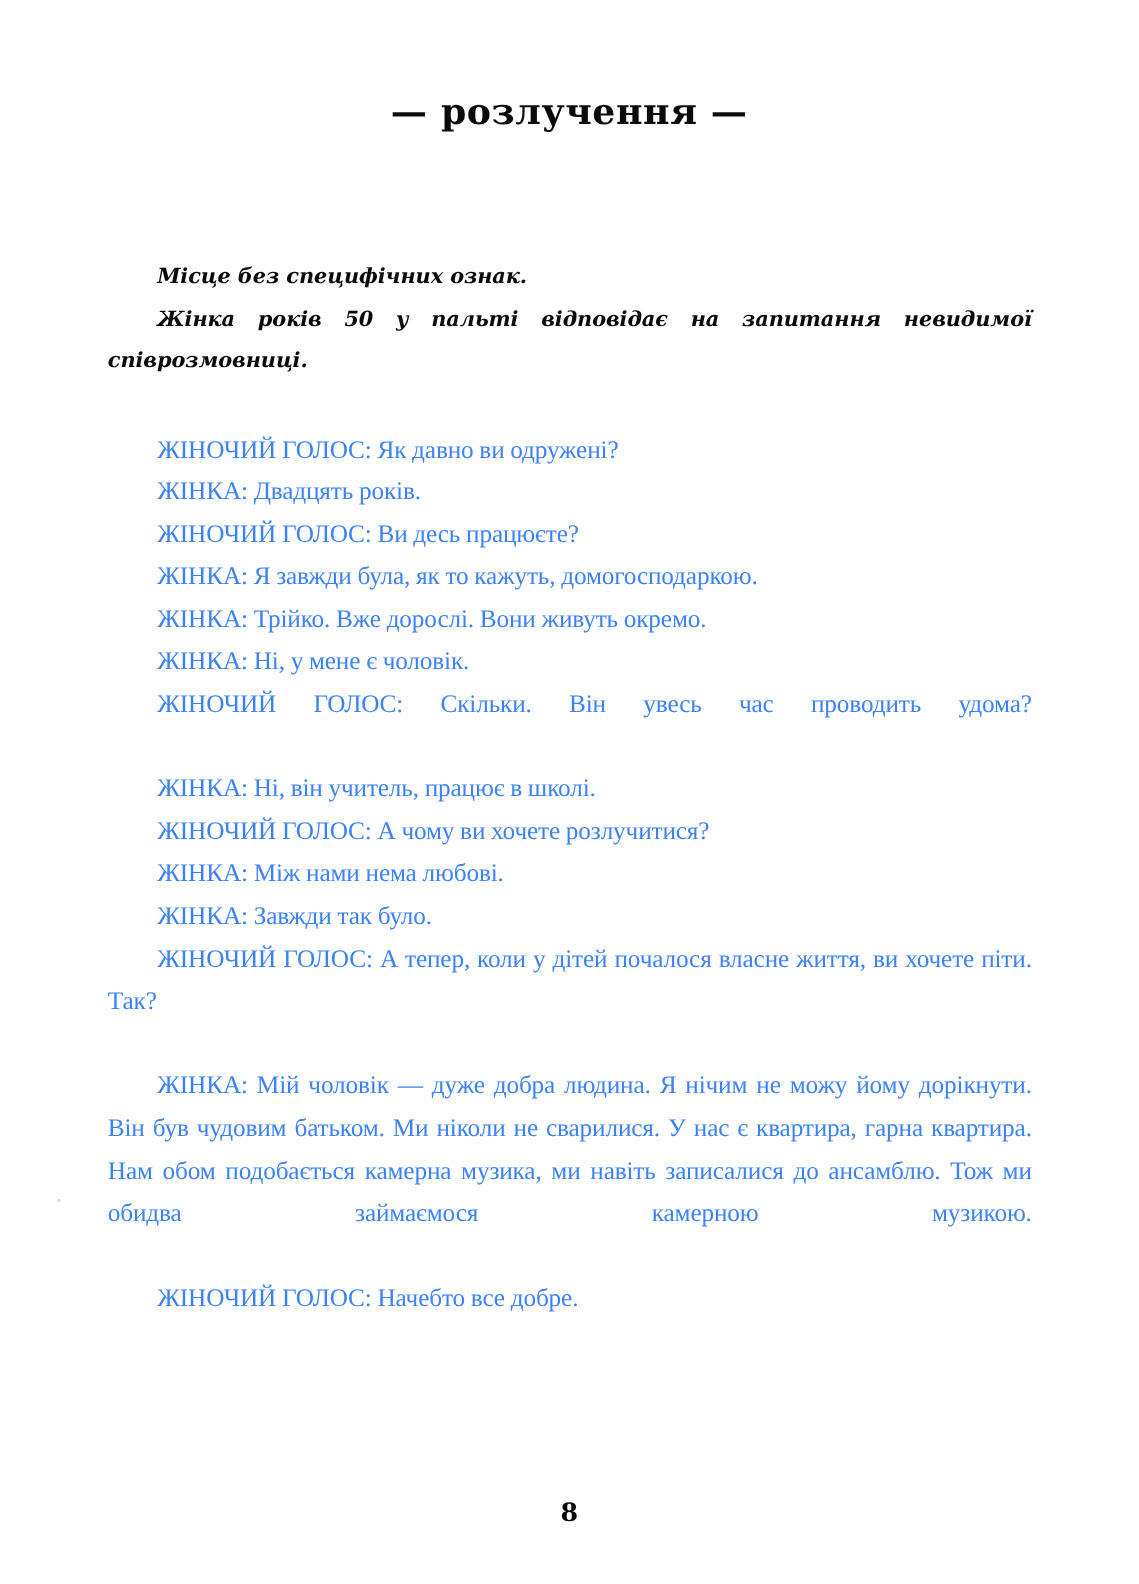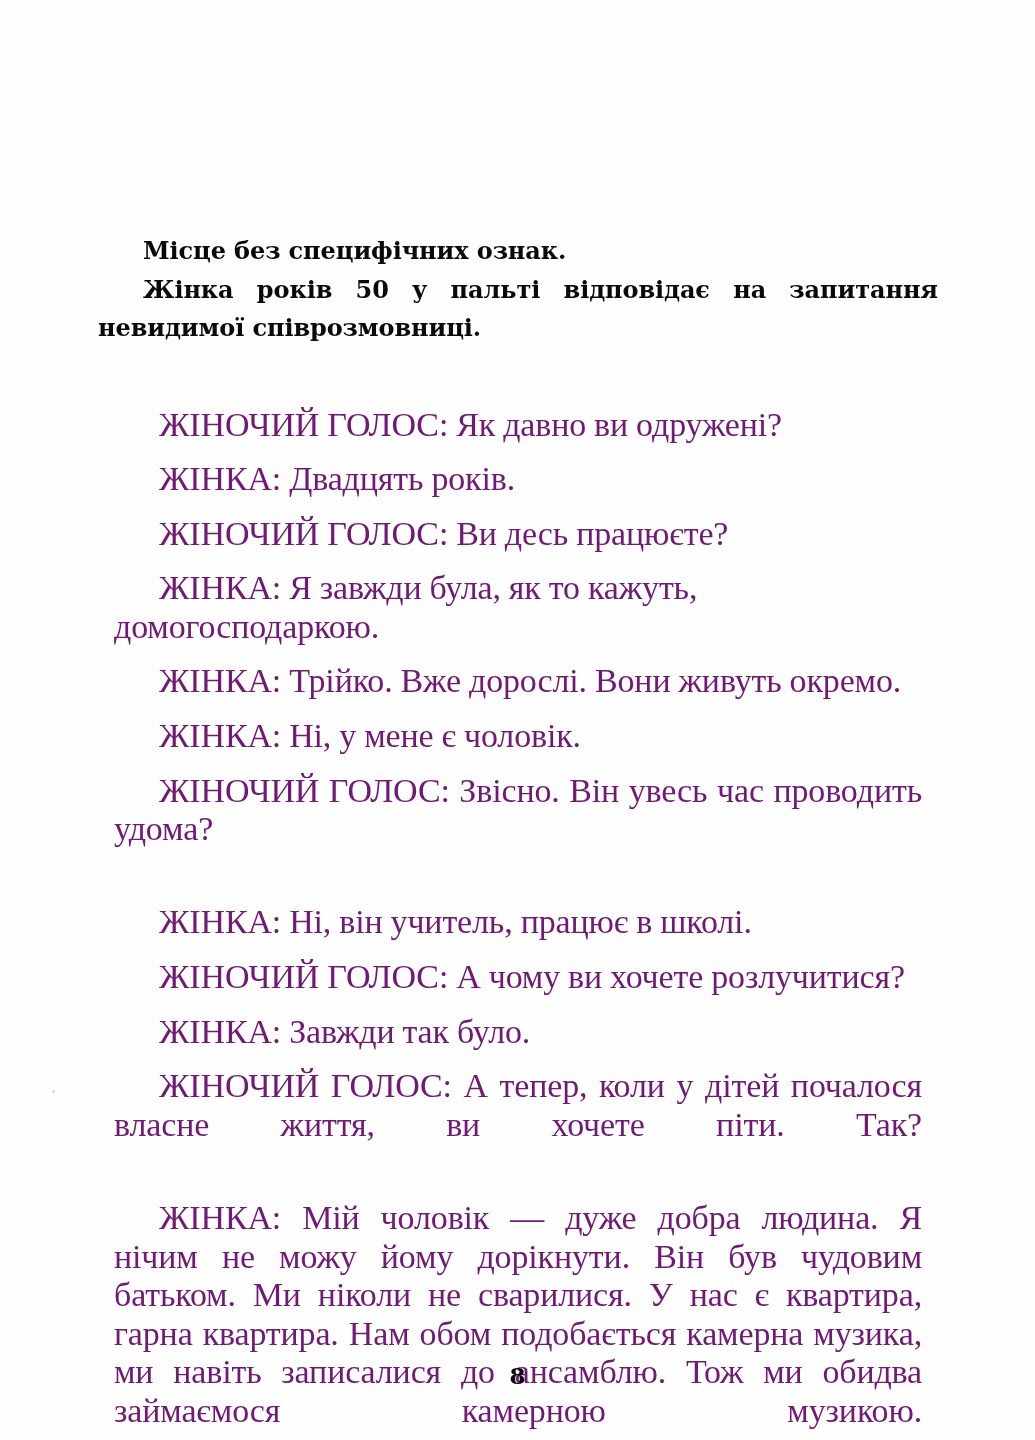--- a/index.html
+++ b/index.html
@@ -36,46 +36,47 @@
   .text-block {
     position: absolute;
     left: 98px;
     top: 232px;
     width: 840px;
   }
 
   
   .stage-direction {
     font-family: "DejaVu Serif", "Liberation Serif", serif;
+    font-style: italic;
     font-weight: bold;
-    font-size: 24px;
+    font-size: 19px;
     line-height: 38.5px;
     text-align: justify;
     text-indent: 45px;
     margin: 0;
     color: #0a0a0a;
     letter-spacing: -0.1px;
   }
   .stage-direction.tight {
     text-align: justify;
   }
 
   .gap-after-direction {
     height: 42px;
   }
 
   
   .line {
     font-family: "Liberation Serif", "DejaVu Serif", serif;
-    font-size: 34px;
+    font-size: 23px;
     line-height: 38.6px;
     text-align: justify;
     text-indent: 45px;
-    margin: 16px;
-    color: #701a75;
+    margin: 0;
+    color: #3b82f6;
     letter-spacing: -0.15px;
     word-spacing: -0.3px;
   }
 
   
   .line.wrap {
     text-align: justify;
   }
   .line.wrap::after {
     content: "";
@@ -108,38 +109,40 @@
     height: 3px;
     background: #d9d9d9;
     border-radius: 50%;
   }
 </style>
 </head>
 <body>
 
 <div class="page">
 
+  <div class="page-title">— розлучення —</div>
 
   <div class="text-block">
 
     <p class="stage-direction">Місце без специфічних ознак.</p>
 
     <p class="stage-direction tight">Жінка років 50 у пальті відповідає на запитання невидимої співрозмовниці.</p>
 
     <div class="gap-after-direction"></div>
 
     <p class="line nowrap">ЖІНОЧИЙ ГОЛОС: Як давно ви одружені?</p>
     <p class="line nowrap">ЖІНКА: Двадцять років.</p>
     <p class="line nowrap">ЖІНОЧИЙ ГОЛОС: Ви десь працюєте?</p>
     <p class="line nowrap">ЖІНКА: Я завжди була, як то кажуть, домогосподаркою.</p>
     <p class="line nowrap">ЖІНКА: Трійко. Вже дорослі. Вони живуть окремо.</p>
     <p class="line nowrap">ЖІНКА: Ні, у мене є чоловік.</p>
-    <p class="line wrap">ЖІНОЧИЙ ГОЛОС: Звісно. Він увесь час проводить удома?</p>
+    <p class="line wrap">ЖІНОЧИЙ ГОЛОС: Скільки. Він увесь час проводить удома?</p>
     <p class="line nowrap">ЖІНКА: Ні, він учитель, працює в школі.</p>
     <p class="line nowrap">ЖІНОЧИЙ ГОЛОС: А чому ви хочете розлучитися?</p>
+    <p class="line nowrap">ЖІНКА: Між нами нема любові.</p>
     <p class="line nowrap">ЖІНКА: Завжди так було.</p>
     <p class="line wrap">ЖІНОЧИЙ ГОЛОС: А тепер, коли у дітей почалося власне життя, ви хочете піти. Так?</p>
     <p class="line wrap">ЖІНКА: Мій чоловік — дуже добра людина. Я нічим не можу йому дорікнути. Він був чудовим батьком. Ми ніколи не сварилися. У нас є квартира, гарна квартира. Нам обом подобається камерна музика, ми навіть записалися до ансамблю. Тож ми обидва займаємося камерною музикою.</p>
     <p class="line nowrap">ЖІНОЧИЙ ГОЛОС: Начебто все добре.</p>
 
   </div>
 
   <div class="speck"></div>
 
   <div class="page-number">8</div>

